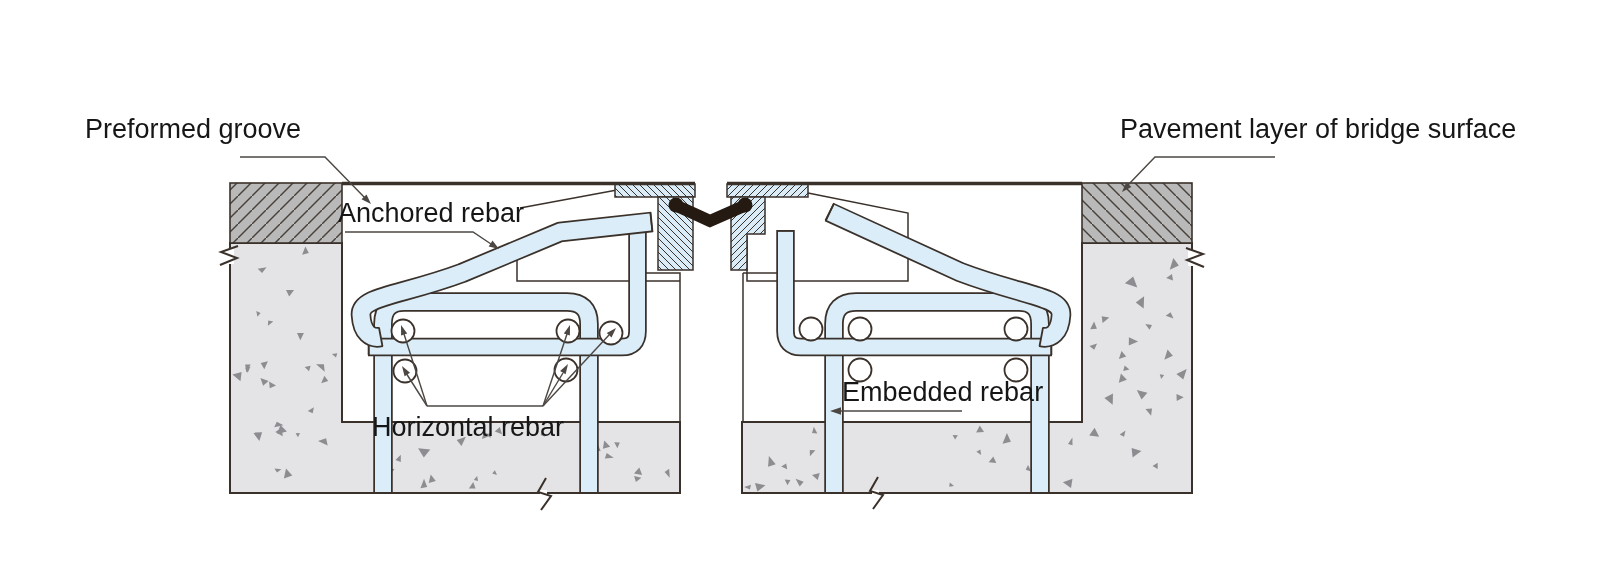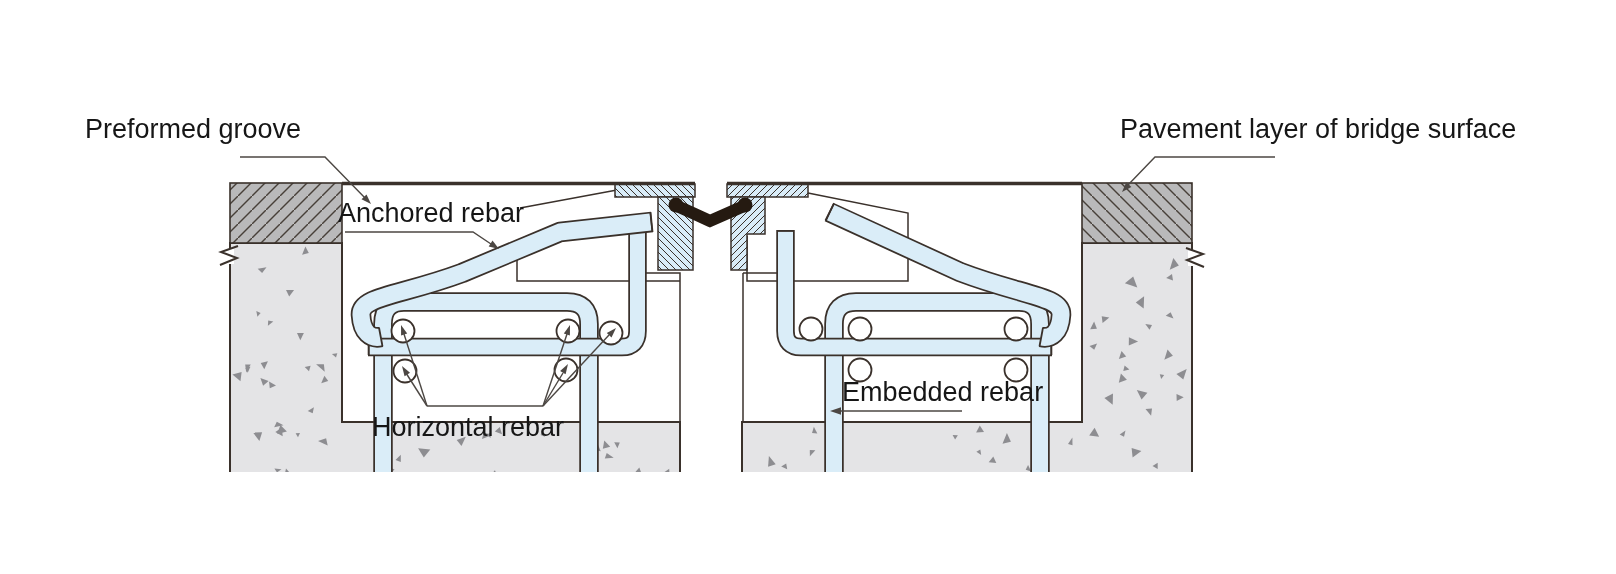--- a/index.html
+++ b/index.html
@@ -1,16 +1,16 @@
 <!DOCTYPE html>
 <html style="--background: #ffffff; --line: #3a312b; --hatch-dark: #474039; --rebar-fill: #daedf8; --steel-fill: #d9ecf8; --pavement-fill: #b9b9ba; --concrete-fill: #e4e4e6; --speckle: #8d8d91; --seal: #251a11; --leader: #4c4743; --text: #161616;"><head>
 <meta charset="utf-8">
 <style>
   html,body{margin:0;padding:0;background:#fff;}
-  #stage{position:relative;width:1616px;height:472px;background:var(--background,#fff);
+  #stage{position:relative;width:1616px;height:574px;background:var(--background,#fff);
          font-family:"Liberation Sans", sans-serif;overflow:hidden;}
   svg{position:absolute;left:0;top:0;}
   .ln   {stroke:var(--line);fill:none;}
   .conc {fill:var(--concrete-fill);stroke:var(--line);stroke-width:2;}
   .pave {stroke:var(--line);stroke-width:1.6;}
   .steel{stroke:var(--line);stroke-width:1.5;}
   .hatchln{stroke:var(--line);stroke-width:1;}
   .pavln {stroke:var(--hatch-dark);stroke-width:1.4;}
   .barDark{stroke:var(--line);fill:none;stroke-linecap:butt;stroke-linejoin:round;}
   .barBlue{stroke:var(--rebar-fill);fill:none;stroke-linecap:butt;stroke-linejoin:round;}

